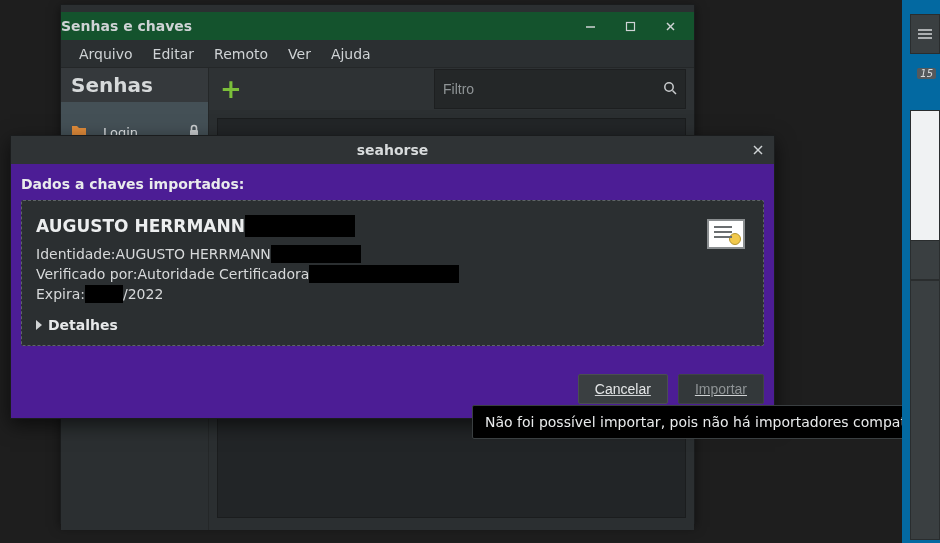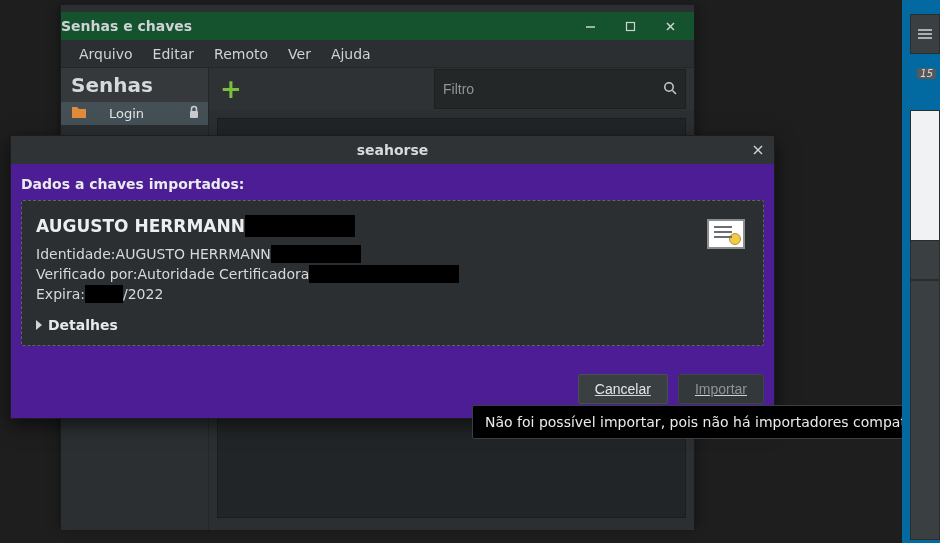--- a/index.html
+++ b/index.html
@@ -81,22 +81,22 @@
   .sidebar-header {
     background: #35393c;
     color: #d6d9da;
     font-weight: 600;
     padding: 5px 10px;
     font-size: 20px;
   }
   .sidebar-row {
     display: flex;
     align-items: center;
-    gap: 22px;
-    padding: 3px 10px;
+    gap: 16px;
+    padding: 22px 10px;
     background: #445056;
     color: #dfe3e5;
     font-size: 13px;
     position: relative;
   }
   .sidebar-row .lock {
     position: absolute;
     right: 8px;
   }
   .folder-icon { width: 16px; height: 14px; }

